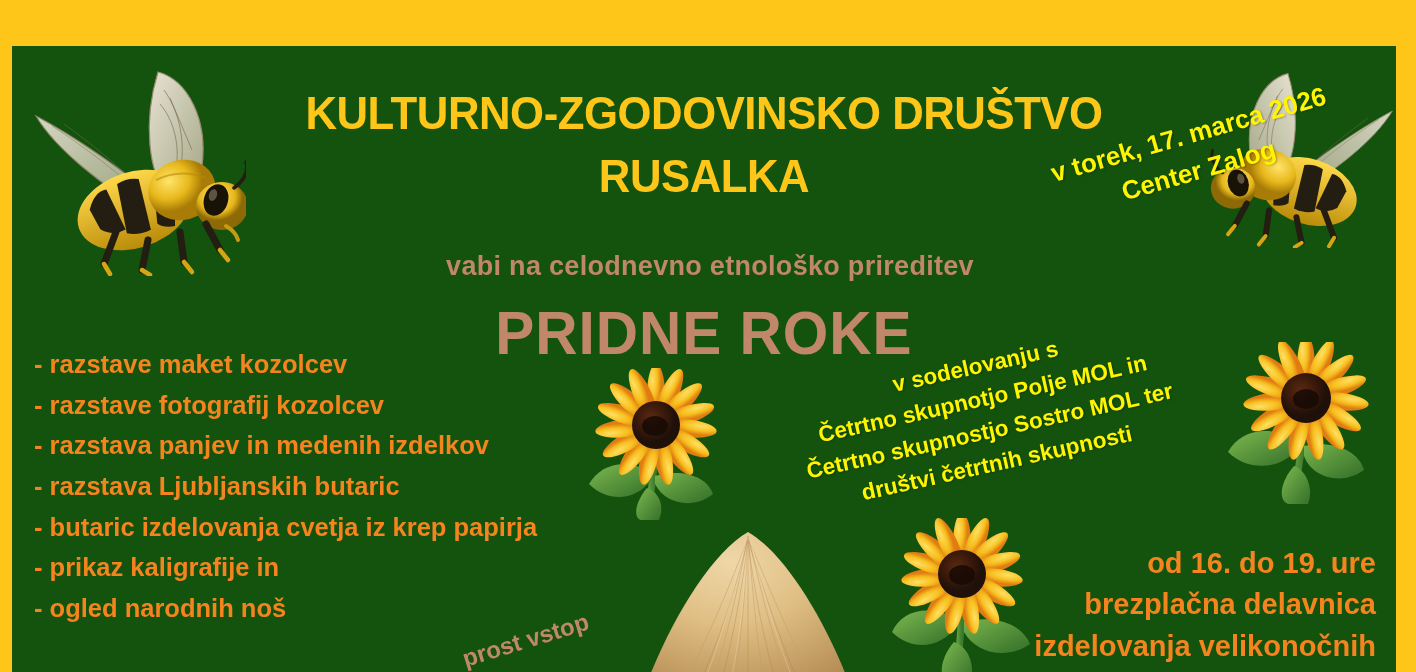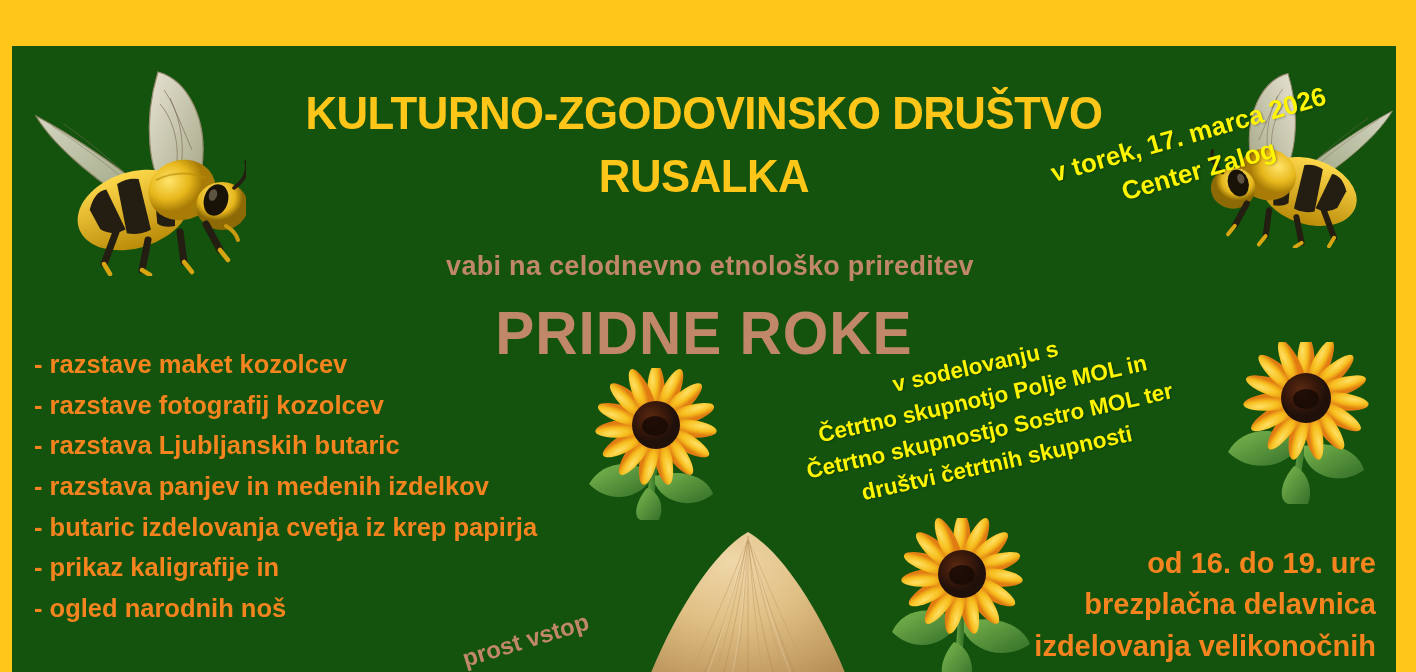--- a/index.html
+++ b/index.html
@@ -395,22 +395,22 @@
 Center Zalog</div>
 
     <div class="partners">v sodelovanju s
 Četrtno skupnotjo Polje MOL in
 Četrtno skupnostjo Sostro MOL ter
 društvi četrtnih skupnosti</div>
 
     <div class="day-program">
       <div class="pitem">- razstave maket kozolcev</div>
       <div class="pitem">- razstave fotografij kozolcev</div>
+      <div class="pitem">- razstava panjev in medenih izdelkov</div>
       <div class="pitem">- razstava Ljubljanskih butaric</div>
-      <div class="pitem">- razstava panjev in medenih izdelkov</div>
       <div class="pitem">- butaric izdelovanja cvetja iz krep papirja</div>
       <div class="pitem">- prikaz kaligrafije in</div>
       <div class="pitem">- ogled narodnih noš</div>
     </div>
 
     <div class="evening">od 16. do 19. ure
 brezplačna delavnica
 izdelovanja velikonočnih
 Ljubljanskih butaric</div>
 

